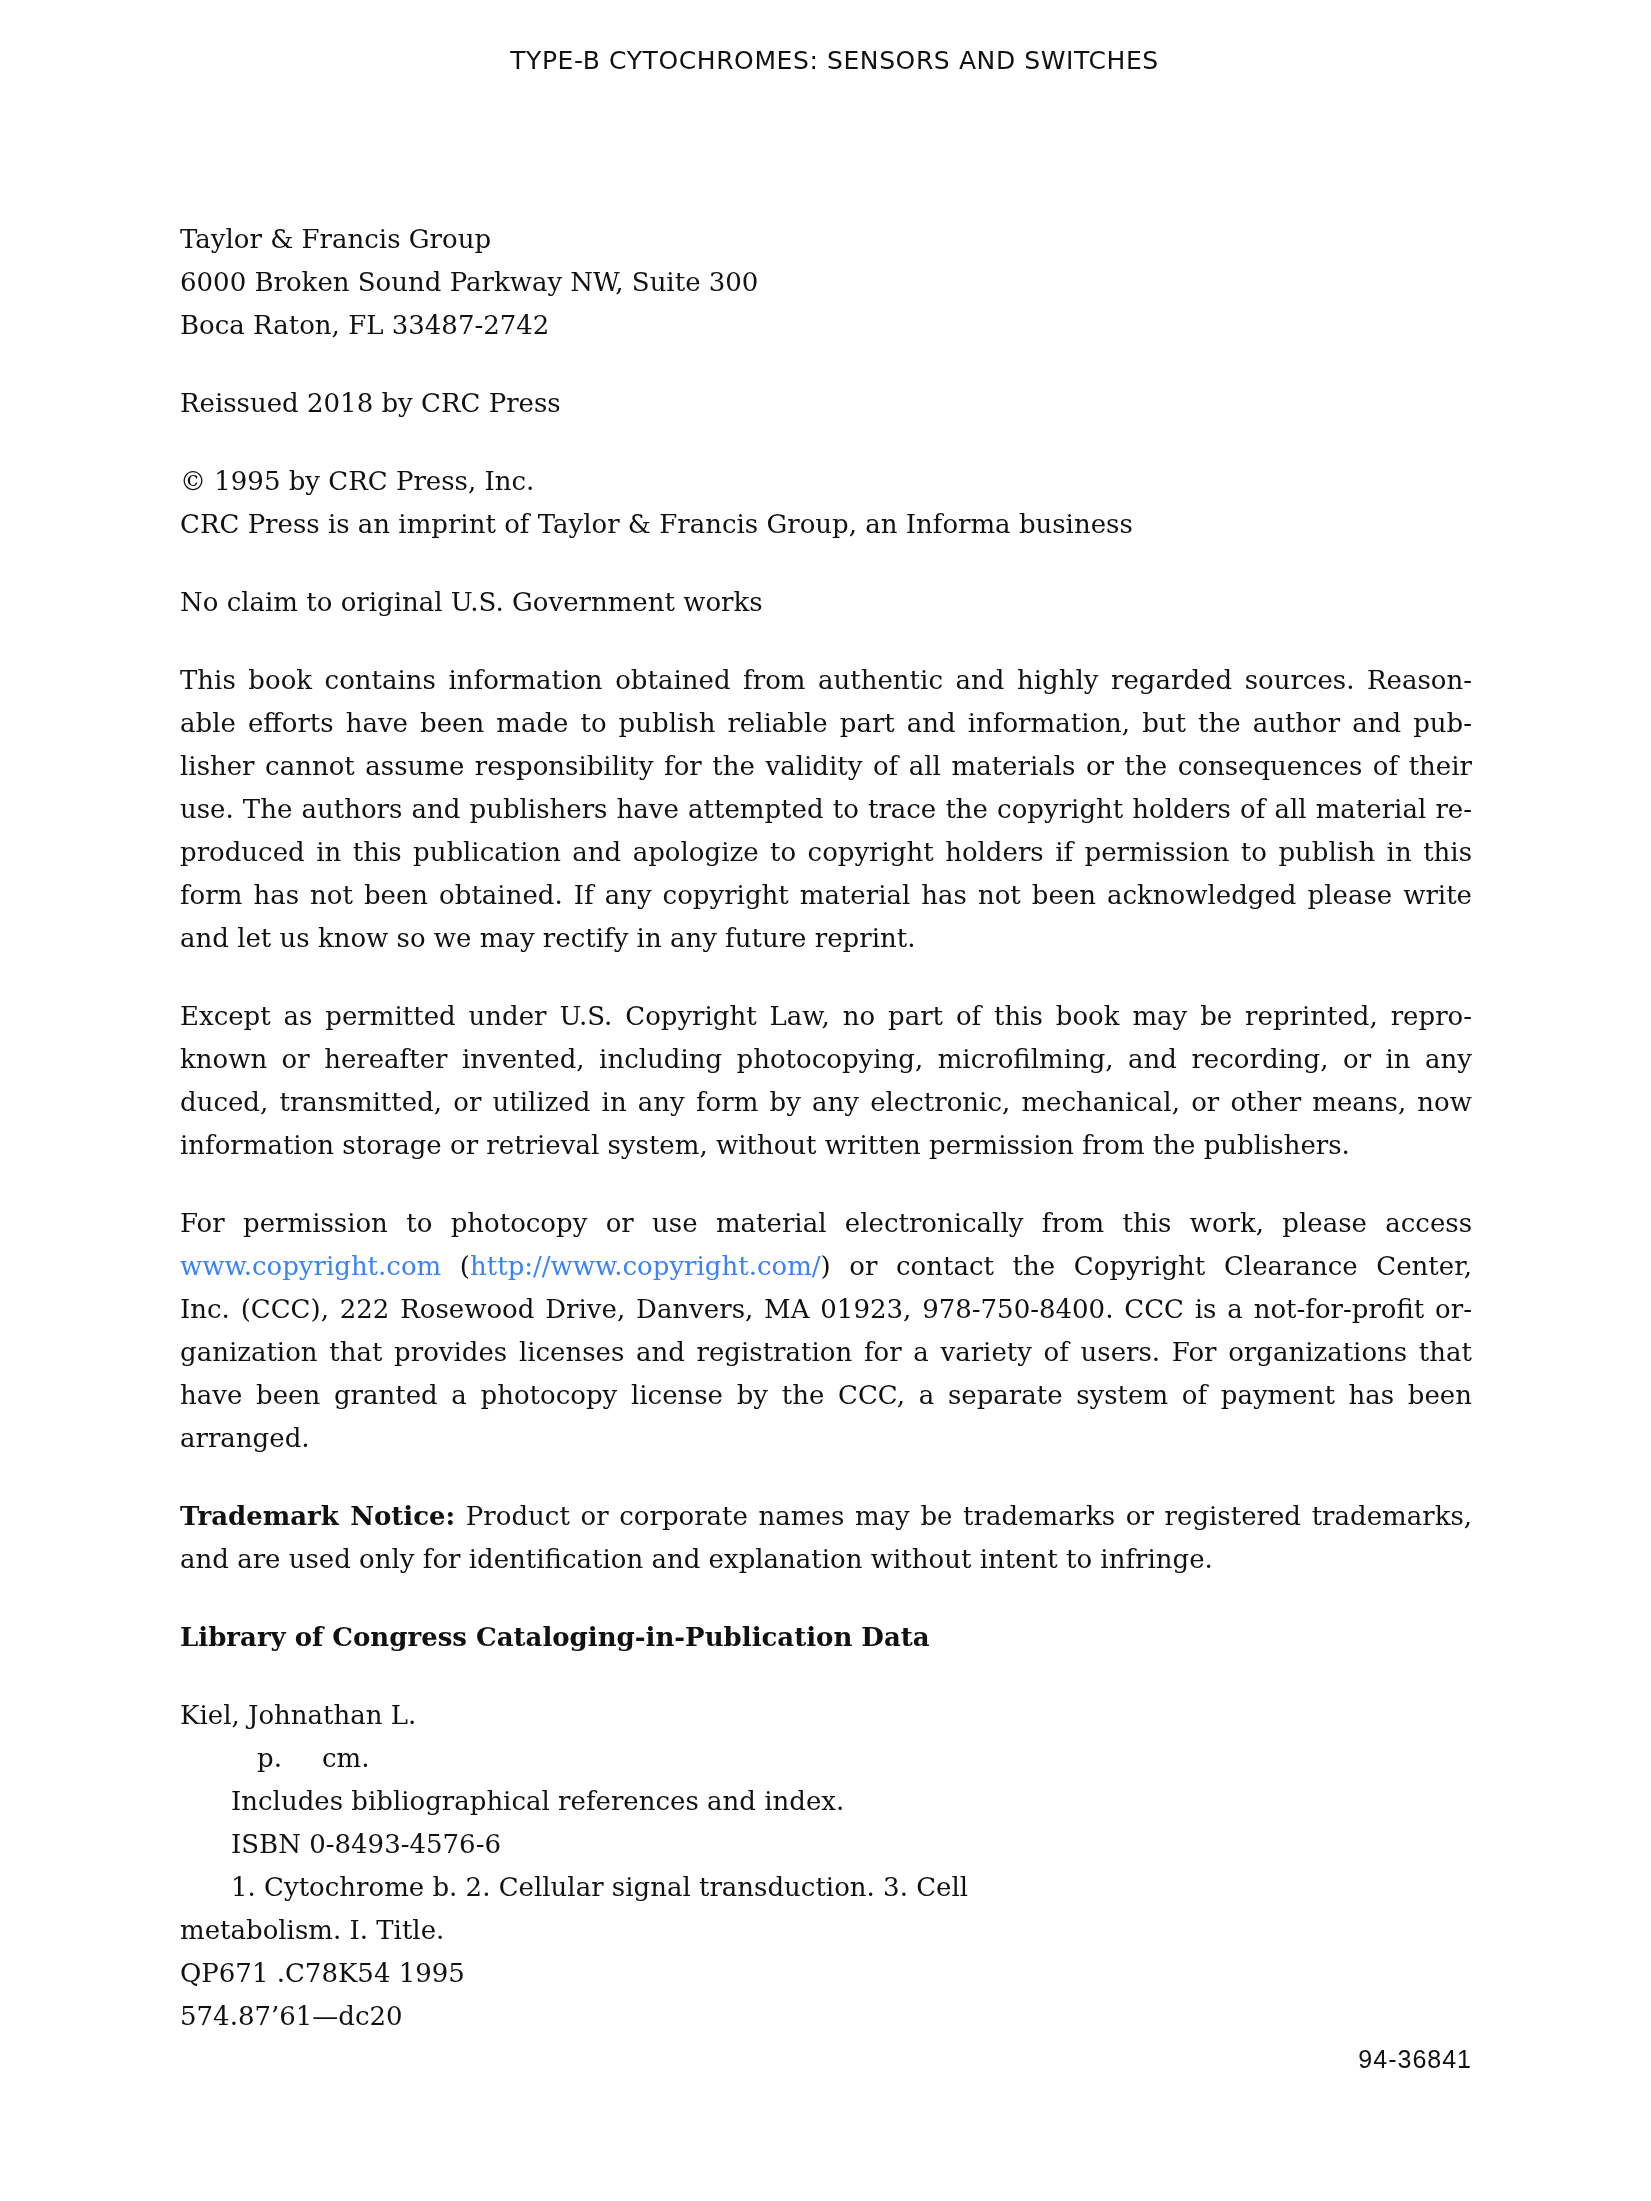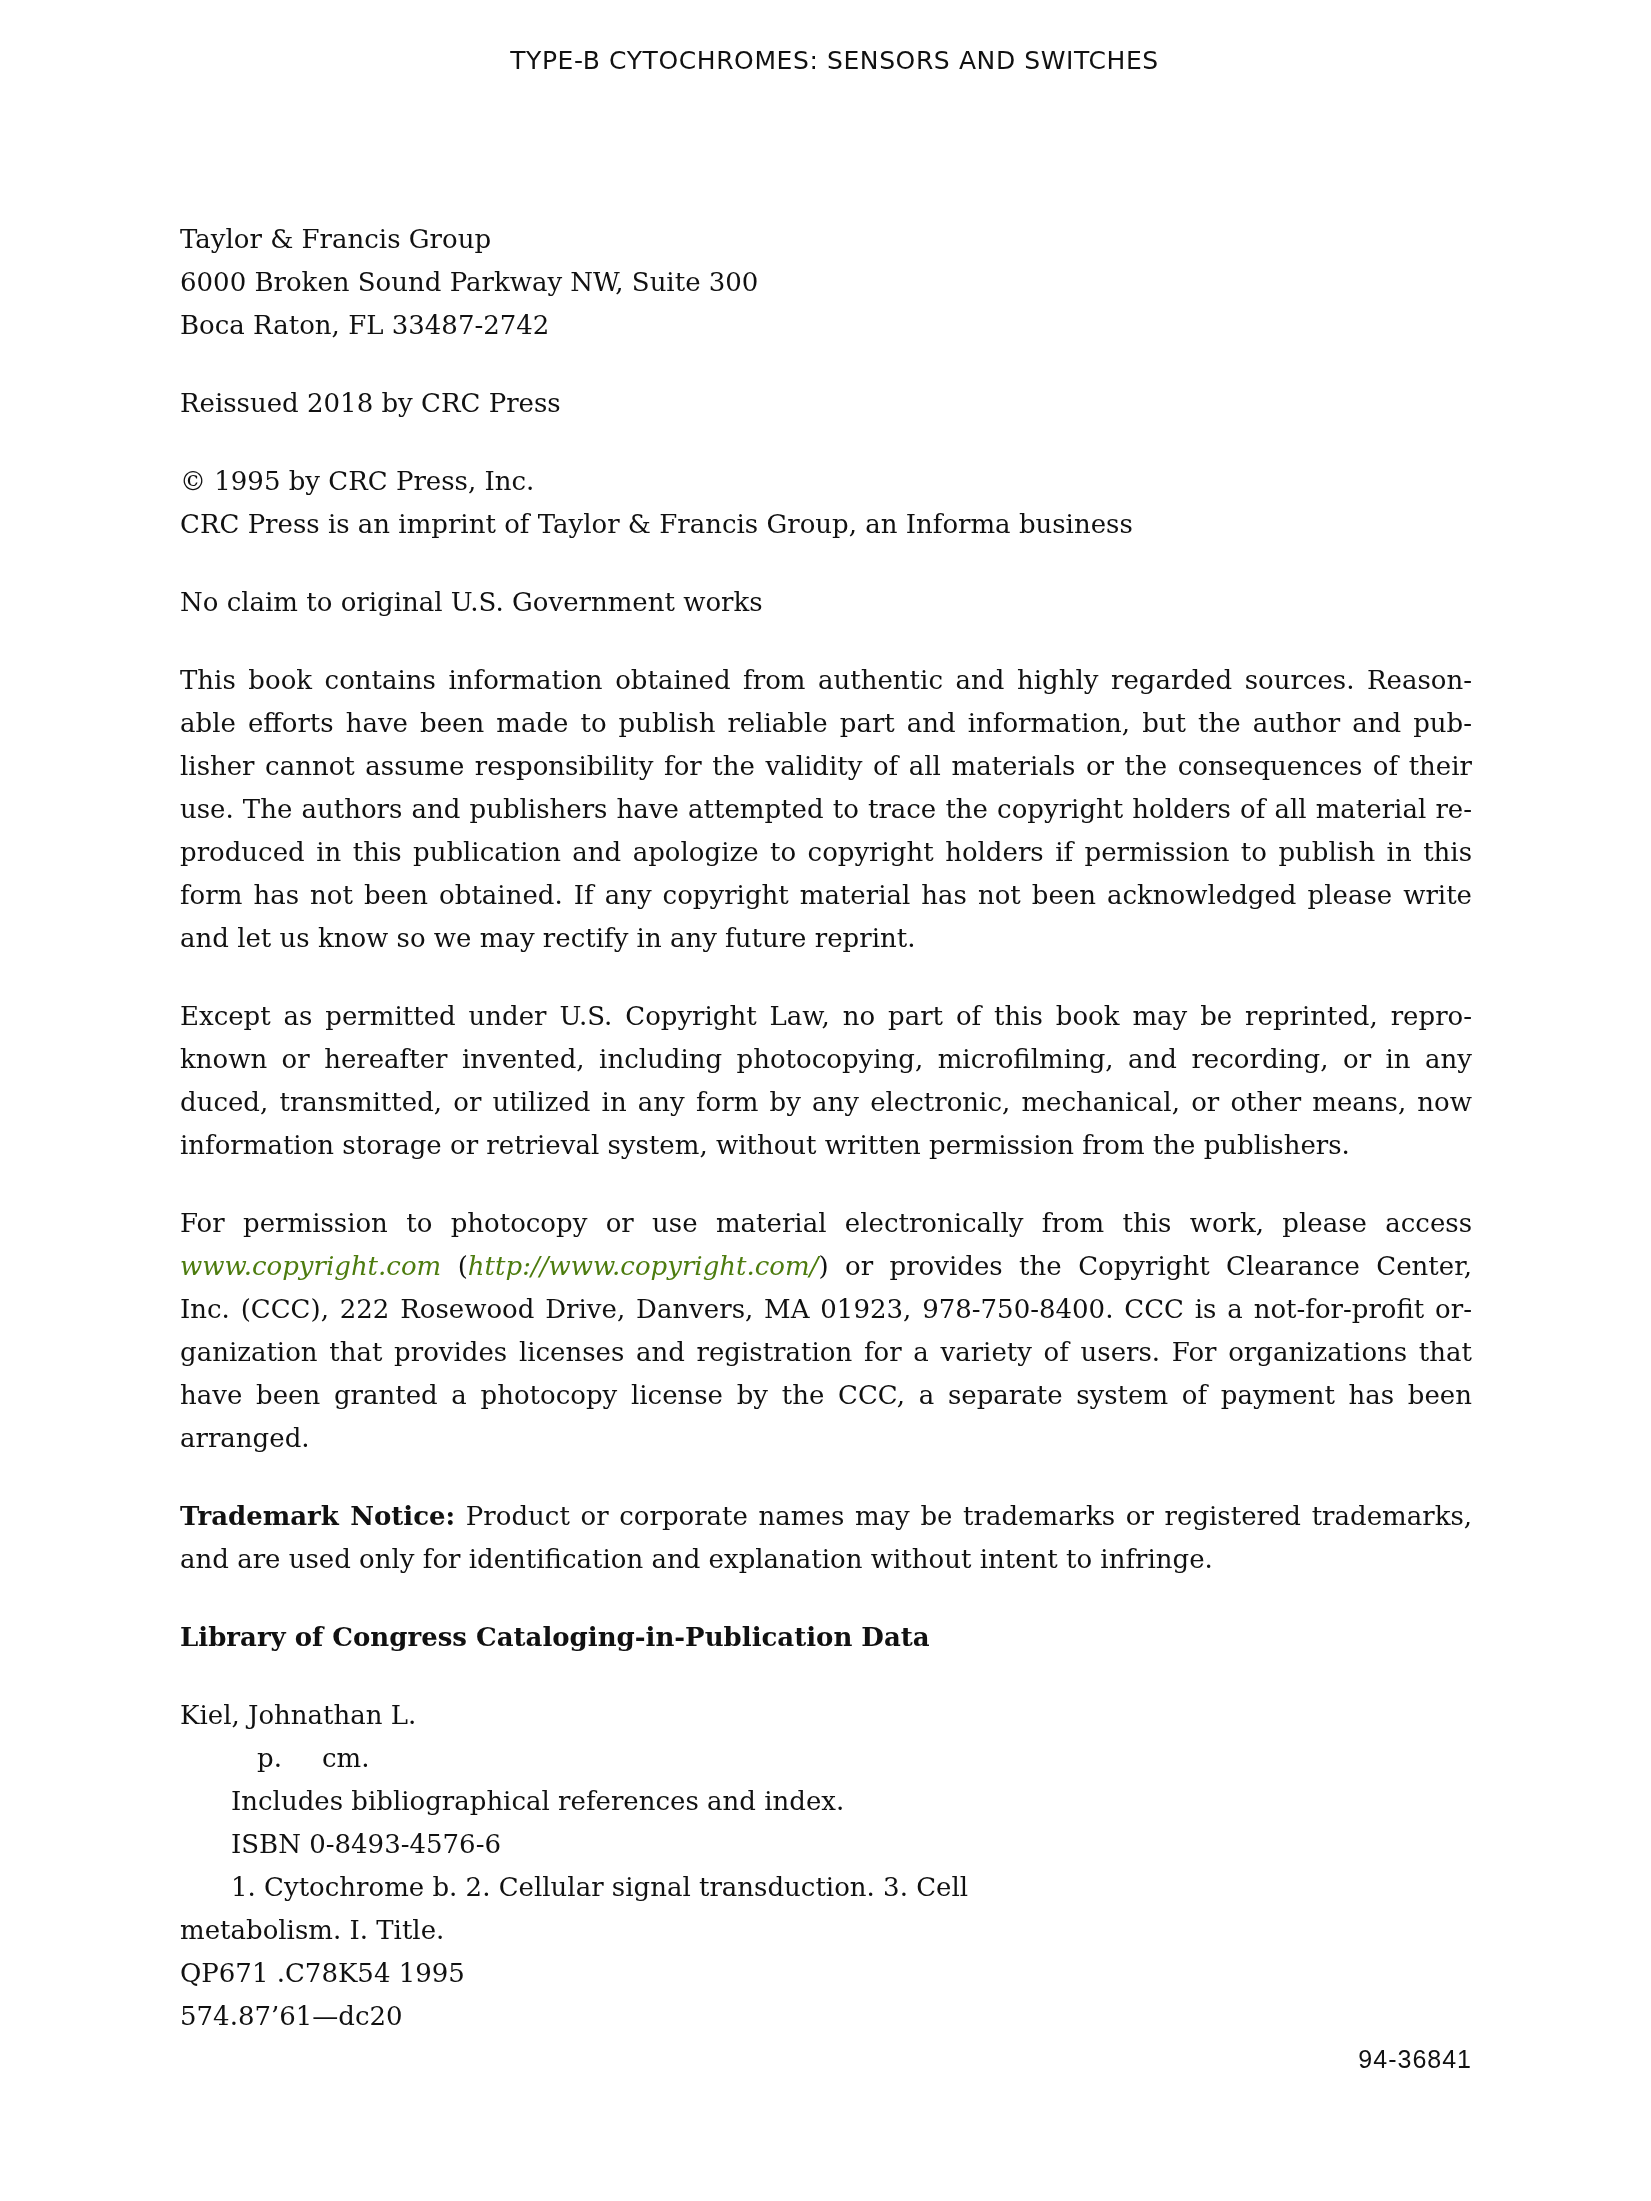--- a/index.html
+++ b/index.html
@@ -8,21 +8,21 @@
     position: absolute; left: 0; top: 46px; width: 1669px; text-align: center;
     font-family: "DejaVu Sans", sans-serif; font-size: 25px; letter-spacing: 0.6px; color: #111;
   }
   .page {
     position: absolute; left: 180px; top: 218px; width: 1292px;
     font-family: "DejaVu Serif", serif; font-size: 26px; line-height: 43px; color: #111;
   }
   .block { margin: 0 0 35px 0; }
   .line { display: block; white-space: nowrap; height: 43px; }
   .jline { display: block; height: 43px; text-align: justify; text-align-last: justify; white-space: normal; overflow: hidden; }
-  .link { color: #4d7c0f; text-decoration: none; cursor: pointer; font-style: italic; }
+  .link { color: #3b82f6; text-decoration: none; cursor: pointer; }
   .bold { font-weight: bold; }
   .ind1 { padding-left: 51px; }
   .ind2 { padding-left: 77px; }
   .cm { display: inline-block; margin-left: 40px; }
   .lccn {
     display: block; text-align: right; height: 43px;
     font-family: Liberation Sans, sans-serif; font-size: 25px; letter-spacing: 1px;
   }
 </style>
 </head>
@@ -63,21 +63,21 @@
 
   <div class="block">
     <span class="jline">Except as permitted under U.S. Copyright Law, no part of this book may be reprinted, repro-</span>
     <span class="jline">known or hereafter invented, including photocopying, microfilming, and recording, or in any</span>
     <span class="jline">duced, transmitted, or utilized in any form by any electronic, mechanical, or other means, now</span>
     <span class="line">information storage or retrieval system, without written permission from the publishers.</span>
   </div>
 
   <div class="block">
     <span class="jline">For permission to photocopy or use material electronically from this work, please access</span>
-    <span class="jline"><a class="link">www.copyright.com</a><span> (</span><a class="link">http://www.copyright.com/</a><span>) or provides the Copyright Clearance Center,</span></span>
+    <span class="jline"><a class="link">www.copyright.com</a><span> (</span><a class="link">http://www.copyright.com/</a><span>) or contact the Copyright Clearance Center,</span></span>
     <span class="jline">Inc. (CCC), 222 Rosewood Drive, Danvers, MA 01923, 978-750-8400. CCC is a not-for-profit or-</span>
     <span class="jline">ganization that provides licenses and registration for a variety of users. For organizations that</span>
     <span class="jline">have been granted a photocopy license by the CCC, a separate system of payment has been</span>
     <span class="line">arranged.</span>
   </div>
 
   <div class="block">
     <span class="jline"><span class="bold">Trademark Notice:</span><span> Product or corporate names may be trademarks or registered trademarks,</span></span>
     <span class="line">and are used only for identification and explanation without intent to infringe.</span>
   </div>

